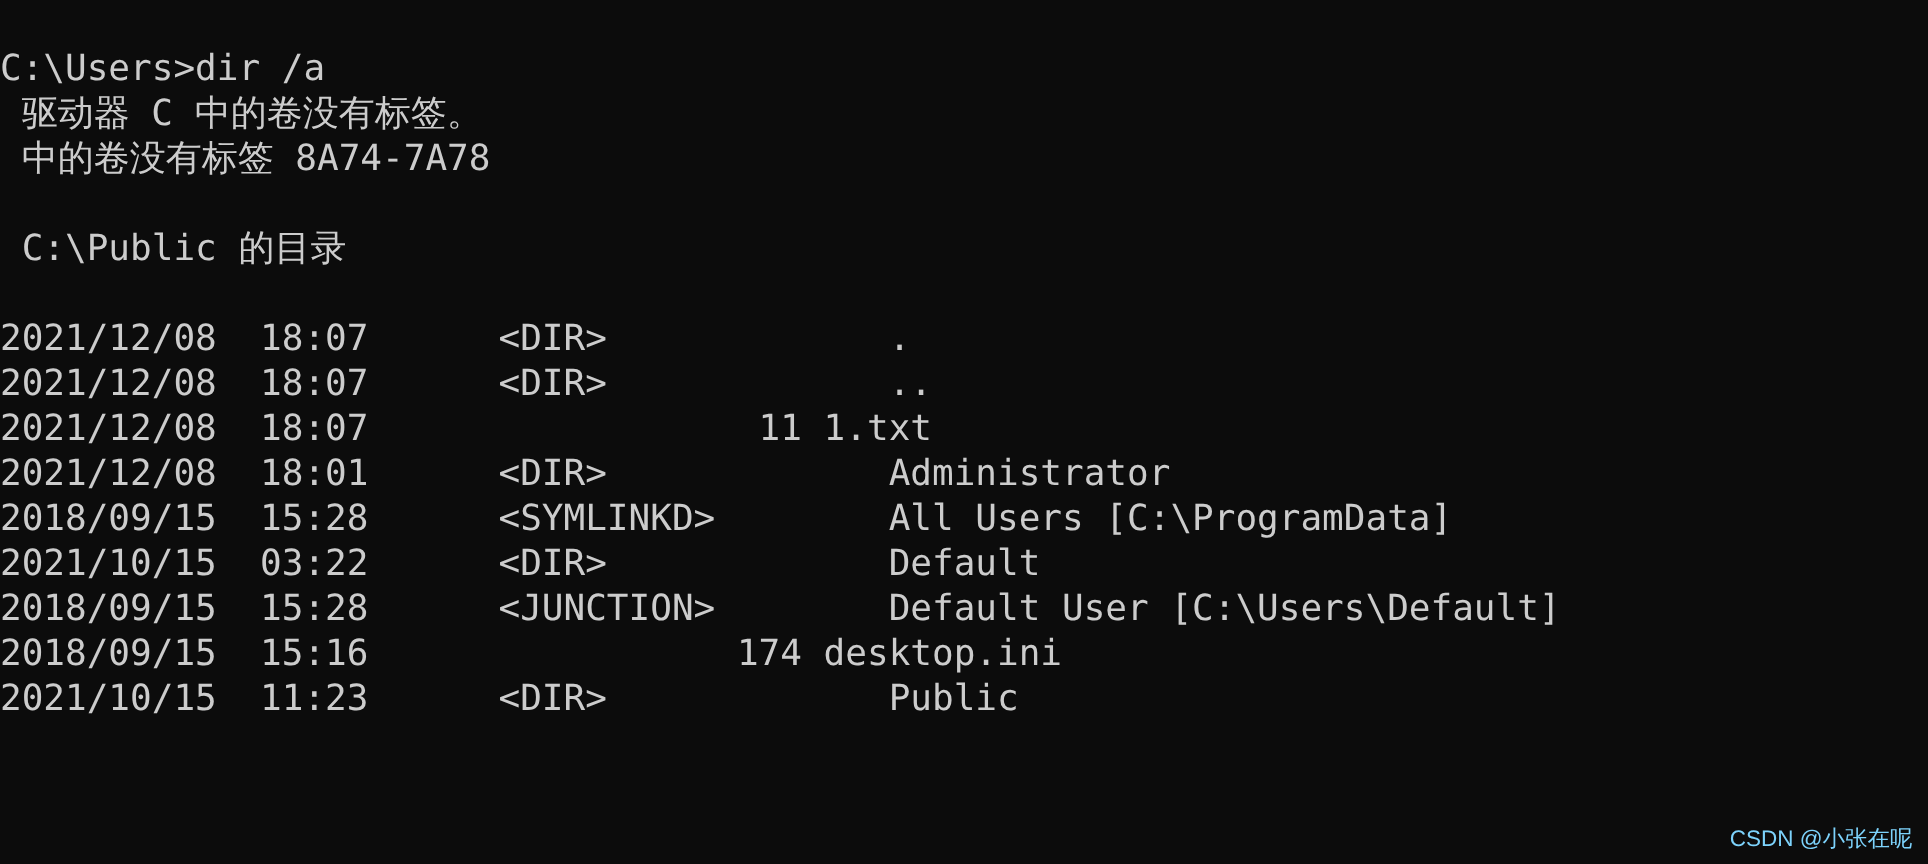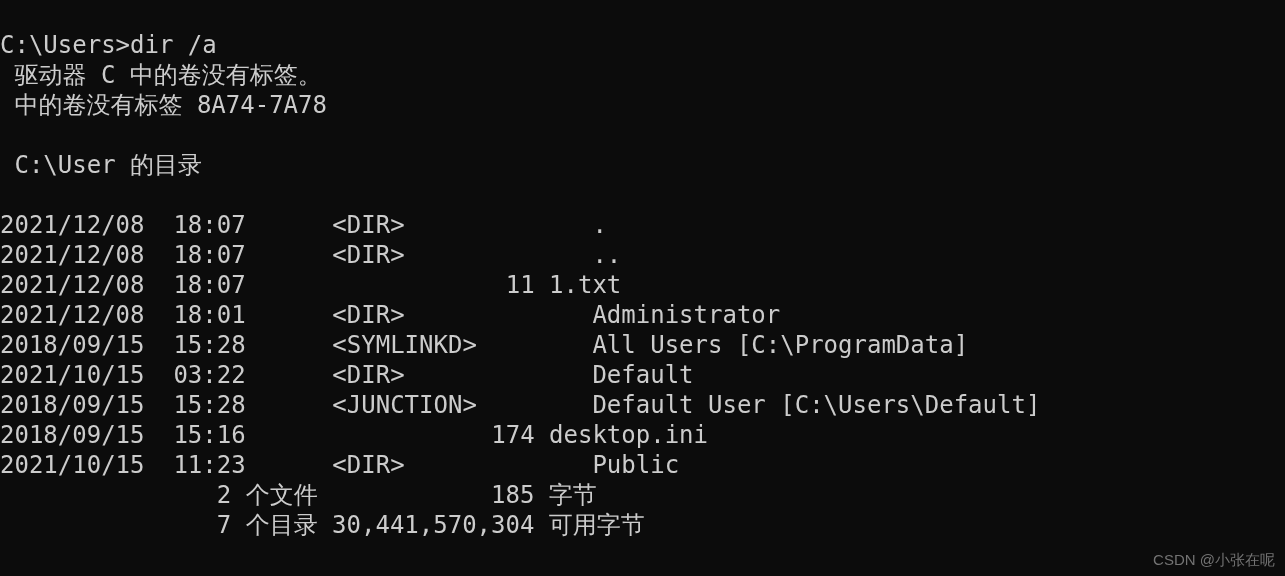--- a/index.html
+++ b/index.html
@@ -17,40 +17,38 @@
     .terminal {
       white-space: pre;
       padding: 0;
     }
     .prompt-line { white-space: pre; }
     .watermark {
       position: absolute;
       right: 10px;
       bottom: 6px;
       font-size: 15px;
-      color: #737373;
+      color: #7dd3fc;
       font-family: "Microsoft YaHei", Arial, sans-serif;
     }
   </style>
 </head>
 <body>
 
 <div class="terminal">
 <span class="prompt-line"><span>C:\Users&gt;</span><span>dir /a</span></span>
 <span> 驱动器 C 中的卷没有标签。</span>
 <span> 中的卷没有标签 8A74-7A78</span>
 <span></span>
-<span> C:\User 的目录</span>
+<span> C:\Public 的目录</span>
 <span></span>
 <div id="entries">2021/12/08  18:07      &lt;DIR&gt;             .
 2021/12/08  18:07      &lt;DIR&gt;             ..
 2021/12/08  18:07                  11 1.txt
 2021/12/08  18:01      &lt;DIR&gt;             Administrator
 2018/09/15  15:28      &lt;SYMLINKD&gt;        All Users [C:\ProgramData]
 2021/10/15  03:22      &lt;DIR&gt;             Default
 2018/09/15  15:28      &lt;JUNCTION&gt;        Default User [C:\Users\Default]
 2018/09/15  15:16                 174 desktop.ini
 2021/10/15  11:23      &lt;DIR&gt;             Public
-</div><div id="summary">               2 个文件            185 字节
-               7 个目录 30,441,570,304 可用字节
 </div></div>
 
 <div class="watermark">CSDN @小张在呢</div>
 
 </body></html>

